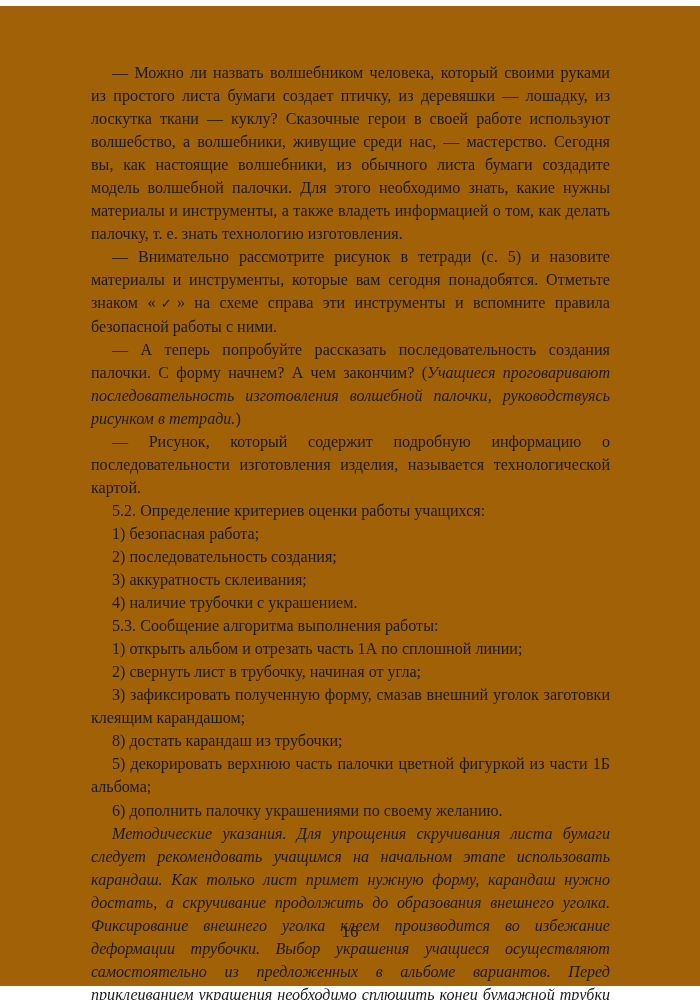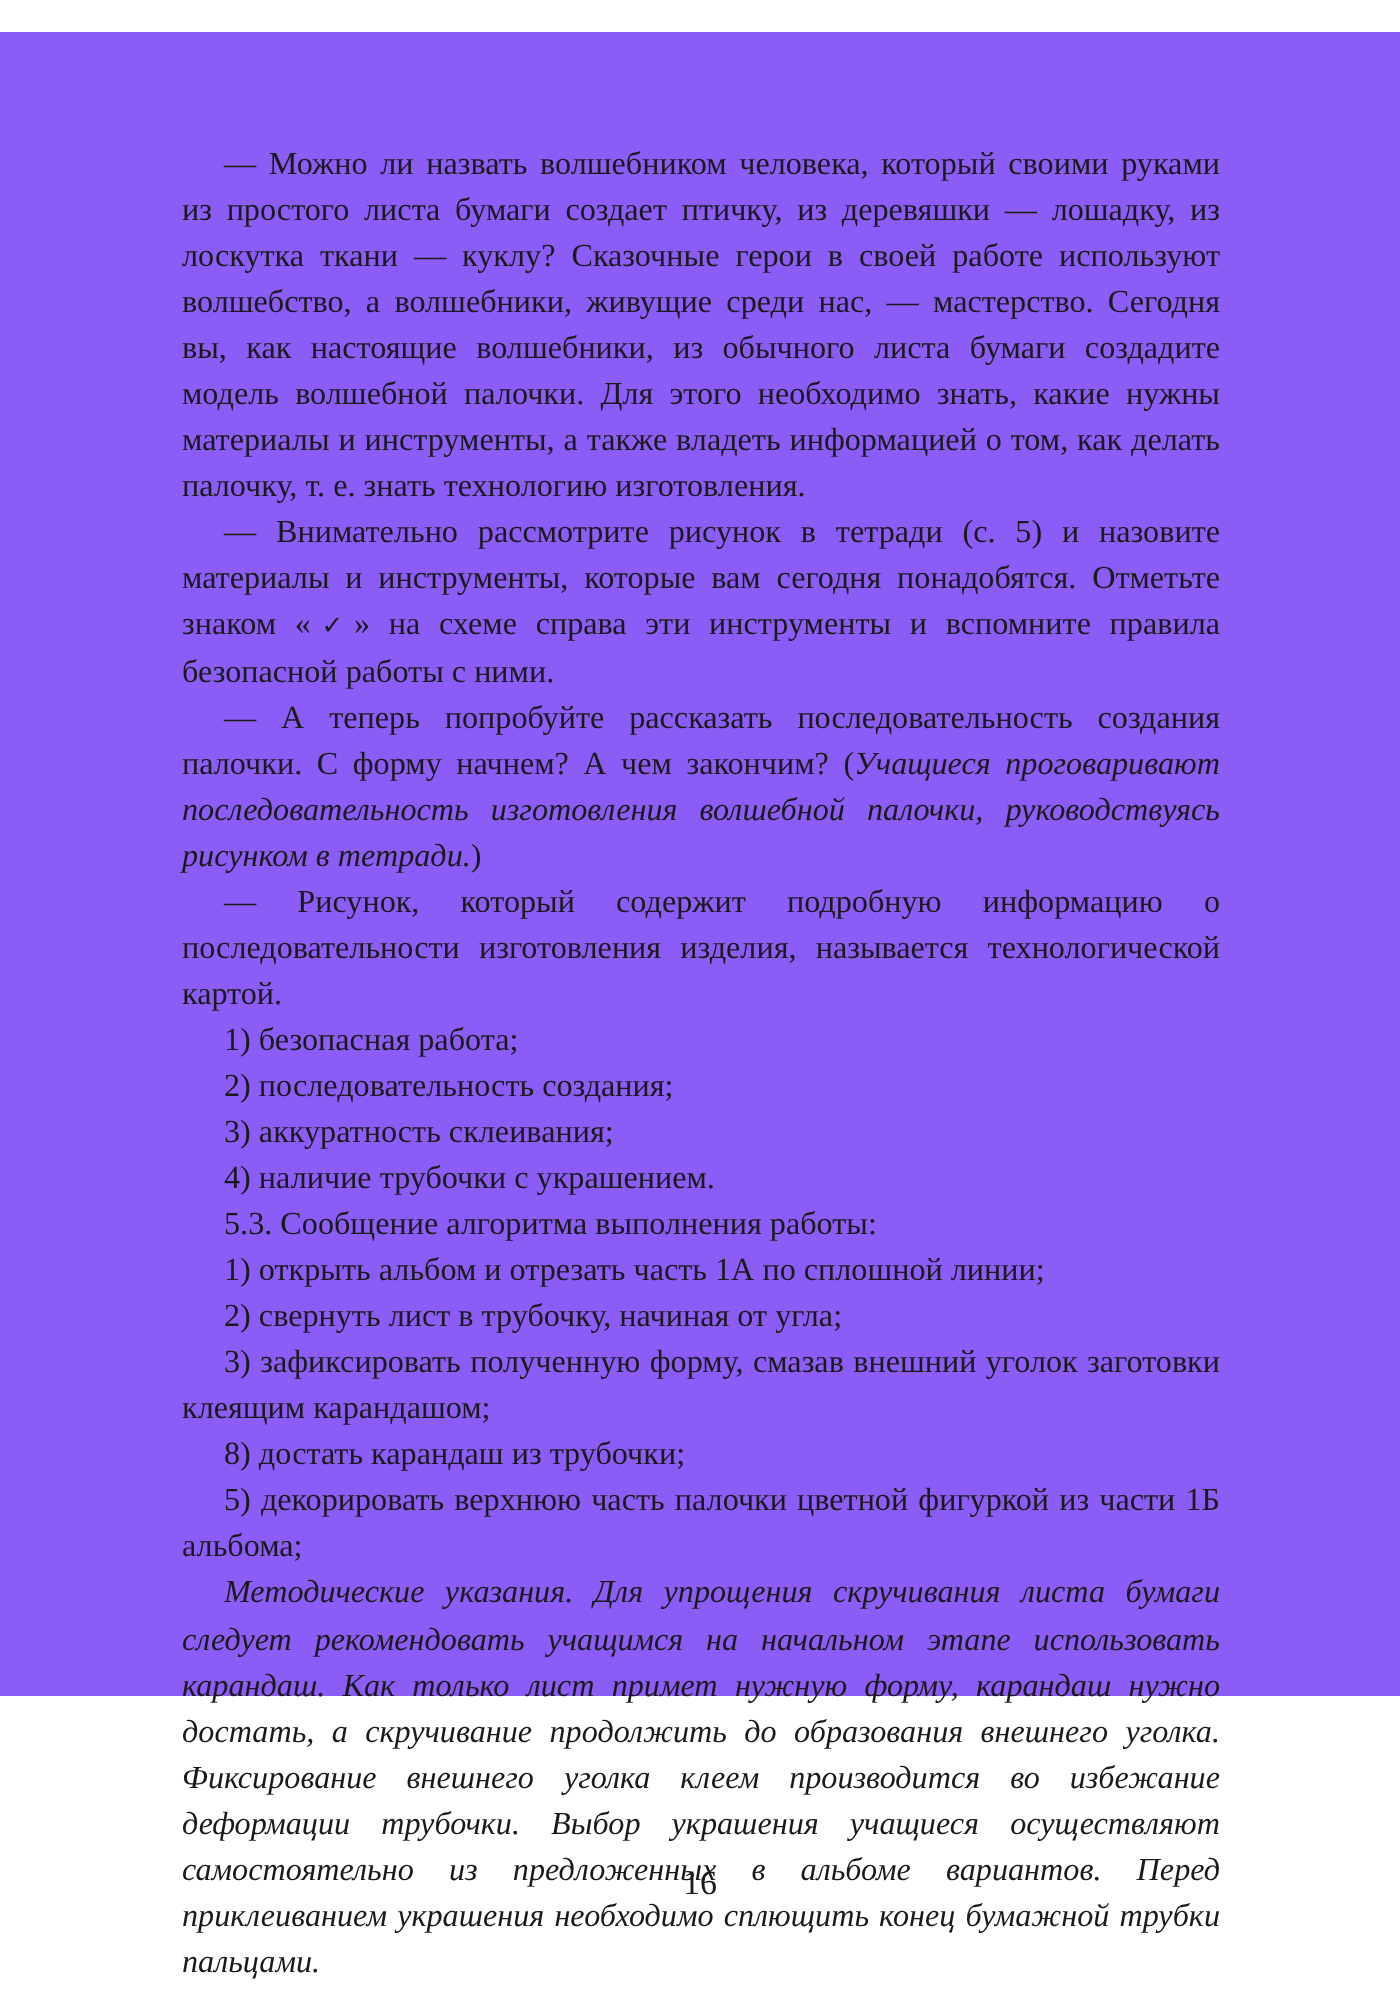--- a/index.html
+++ b/index.html
@@ -11,24 +11,24 @@
     width: 700px;
     height: 1000px;
     position: relative;
     overflow: hidden;
     font-family: "Liberation Serif", "DejaVu Serif", serif;
     color: #1a1a1a;
   }
   #page {
     position: absolute;
     left: 0;
-    top: 16px;
+    top: 6px;
     width: 700px;
-    height: 832px;
-    background: #8b5cf6;
+    height: 980px;
+    background: #a16207;
   }
   #text-column {
     position: absolute;
     left: 91px;
     top: 55px;
     width: 519px;
   }
   p.para {
     margin: 0;
     padding: 0;
@@ -67,26 +67,28 @@
 </style>
 </head>
 <body>
 
 <div id="page">
   <div id="text-column">
       <p class="para indent"><span>— Можно ли назвать волшебником человека, который своими руками из простого листа бумаги создает птичку, из деревяшки — лошадку, из лоскутка ткани — куклу? Сказочные герои в своей работе используют волшебство, а волшебники, живущие среди нас, — мастерство. Сегодня вы, как настоящие волшебники, из обычного листа бумаги создадите модель волшебной палочки. Для этого необходимо знать, какие нужны материалы и инструменты, а также владеть информацией о том, как делать палочку, т. е. знать технологию изготовления.</span></p>
       <p class="para indent"><span>— Внимательно рассмотрите рисунок в тетради (с. 5) и назовите материалы и инструменты, которые вам сегодня понадобятся. Отметьте знаком «</span><span class="chk">✓</span><span>» на схеме справа эти инструменты и вспомните правила безопасной работы с ними.</span></p>
       <p class="para indent"><span>— А теперь попробуйте рассказать последовательность создания палочки. С форму начнем? А чем закончим? (</span><span class="it">Учащиеся проговаривают последовательность изготовления волшебной палочки, руководствуясь рисунком в тетради.</span><span>)</span></p>
       <p class="para indent"><span>— Рисунок, который содержит подробную информацию о последовательности изготовления изделия, называется технологической картой.</span></p>
+      <p class="para indent"><span>5.2. Определение критериев оценки работы учащихся:</span></p>
       <p class="para indent"><span>1) безопасная работа;</span></p>
       <p class="para indent"><span>2) последовательность создания;</span></p>
       <p class="para indent"><span>3) аккуратность склеивания;</span></p>
       <p class="para indent"><span>4) наличие трубочки с украшением.</span></p>
       <p class="para indent"><span>5.3. Сообщение алгоритма выполнения работы:</span></p>
       <p class="para indent"><span>1) открыть альбом и отрезать часть 1А по сплошной линии;</span></p>
       <p class="para indent"><span>2) свернуть лист в трубочку, начиная от угла;</span></p>
       <p class="para indent"><span>3) зафиксировать полученную форму, смазав внешний уголок заготовки клеящим карандашом;</span></p>
       <p class="para indent"><span>8) достать карандаш из трубочки;</span></p>
       <p class="para indent"><span>5) декорировать верхнюю часть палочки цветной фигуркой из части 1Б альбома;</span></p>
+      <p class="para indent"><span>6) дополнить палочку украшениями по своему желанию.</span></p>
       <p class="para indent"><span class="bi">Методические указания</span><span class="it">. Для упрощения скручивания листа бумаги следует рекомендовать учащимся на начальном этапе использовать карандаш. Как только лист примет нужную форму, карандаш нужно достать, а скручивание продолжить до образования внешнего уголка. Фиксирование внешнего уголка клеем производится во избежание деформации трубочки. Выбор украшения учащиеся осуществляют самостоятельно из предложенных в альбоме вариантов. Перед приклеиванием украшения необходимо сплющить конец бумажной трубки пальцами.</span></p>
     </div>
   <div id="page-number">16</div>
 </div>
 
 </body></html>

